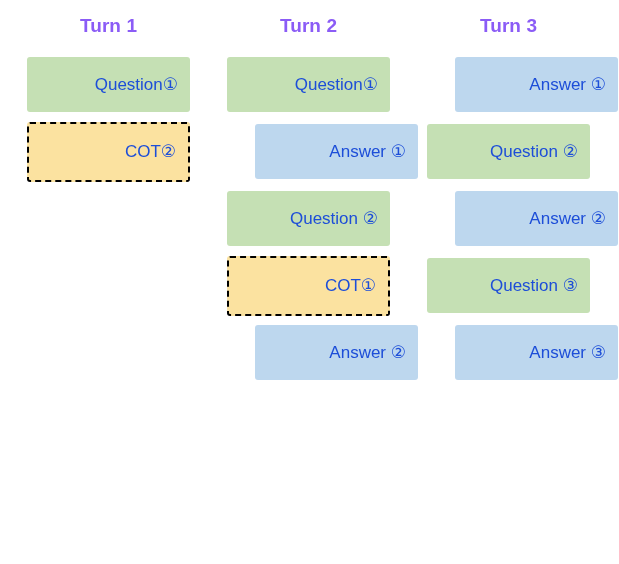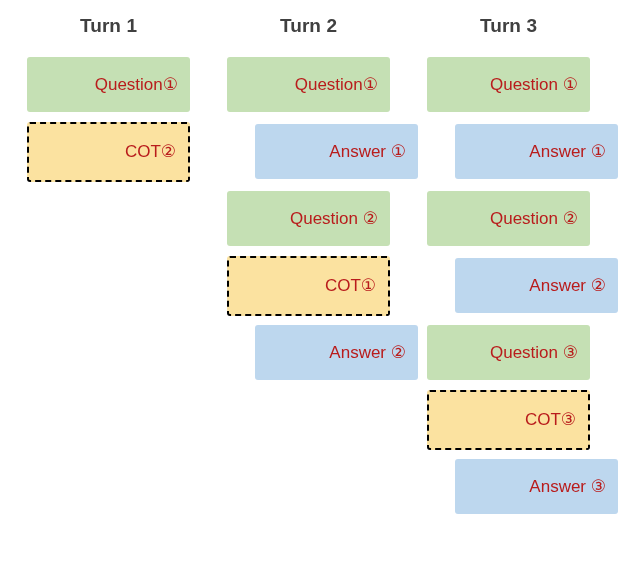--- a/index.html
+++ b/index.html
@@ -33,21 +33,21 @@
   .col-header {
     position: absolute;
     top: 13px;
     left: 0;
     width: 163px;
     text-align: center;
     font-size: 19px;
     font-weight: bold;
     line-height: 26px;
     letter-spacing: 0.1px;
-    color: #404040;
+    color: #8b5cf6;
   }
 
   .box-stack {
     position: absolute;
     top: 57px;
     left: 0;
     width: 163px;
   }
 
   .box {
@@ -56,21 +56,21 @@
     height: 55px;
     margin-bottom: 12px;
     display: flex;
     align-items: center;
     justify-content: flex-end;
     padding-right: 12px;
     border-radius: 3px;
     font-size: 17px;
     line-height: 20px;
     white-space: pre;
-    color: #b91c1c;
+    color: #1d4ed8;
   }
   .box.green  { background: #c5e0b4; }
   .box.blue   { background: #bdd7ee; margin-left: 28px; }
   .box.yellow {
     background: #fbe2a0;
     height: 60px;
     border: 2px dashed #000000;
     margin-bottom: 9px;
     margin-top: -2px;
   }
@@ -110,37 +110,31 @@
       </div>
       <div class="box blue">
         <span class="box-label">Answer ②</span>
       </div>
     </div>
   </div>
 
   <div class="column col-3">
     <div class="col-header">Turn 3</div>
     <div class="box-stack">
-      <div class="box green">
-        <span class="box-label">Question ①</span>
-      </div>
       <div class="box blue">
         <span class="box-label">Answer ①</span>
       </div>
       <div class="box green">
         <span class="box-label">Question ②</span>
       </div>
       <div class="box blue">
         <span class="box-label">Answer ②</span>
       </div>
       <div class="box green">
         <span class="box-label">Question ③</span>
       </div>
-      <div class="box yellow">
-        <span class="box-label">COT③</span>
-      </div>
       <div class="box blue">
         <span class="box-label">Answer ③</span>
       </div>
     </div>
   </div>
 
 </div>
 
 </body></html>

